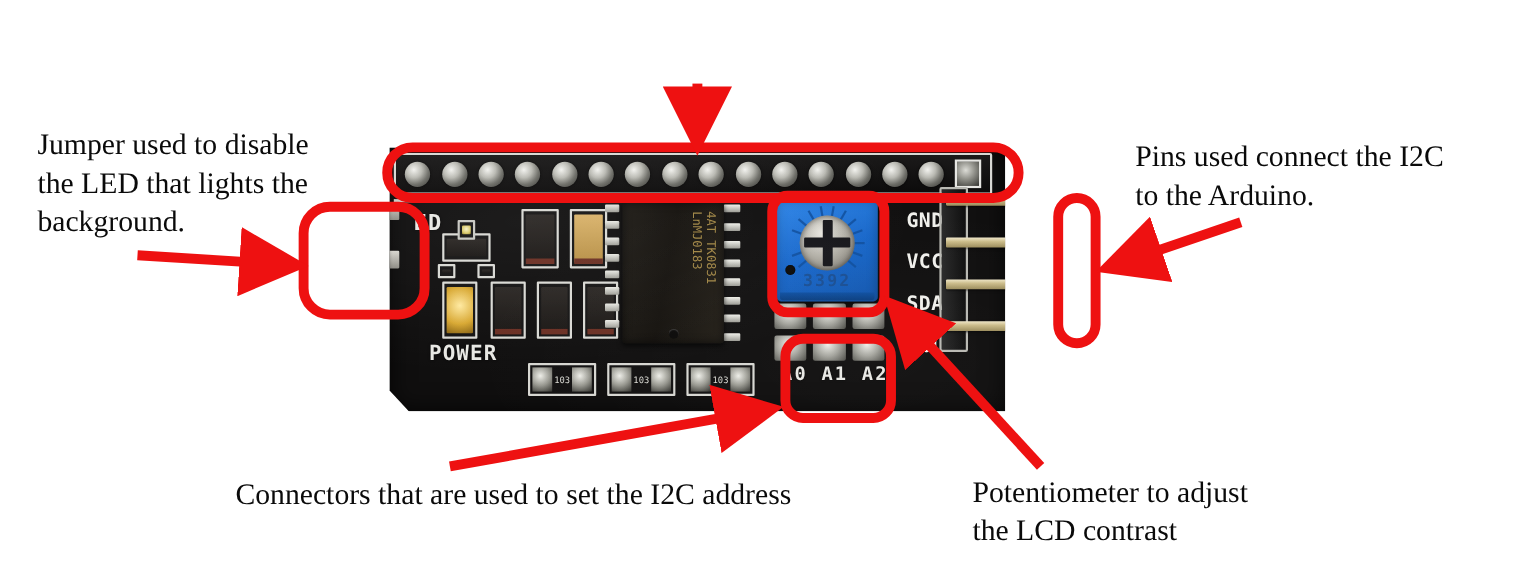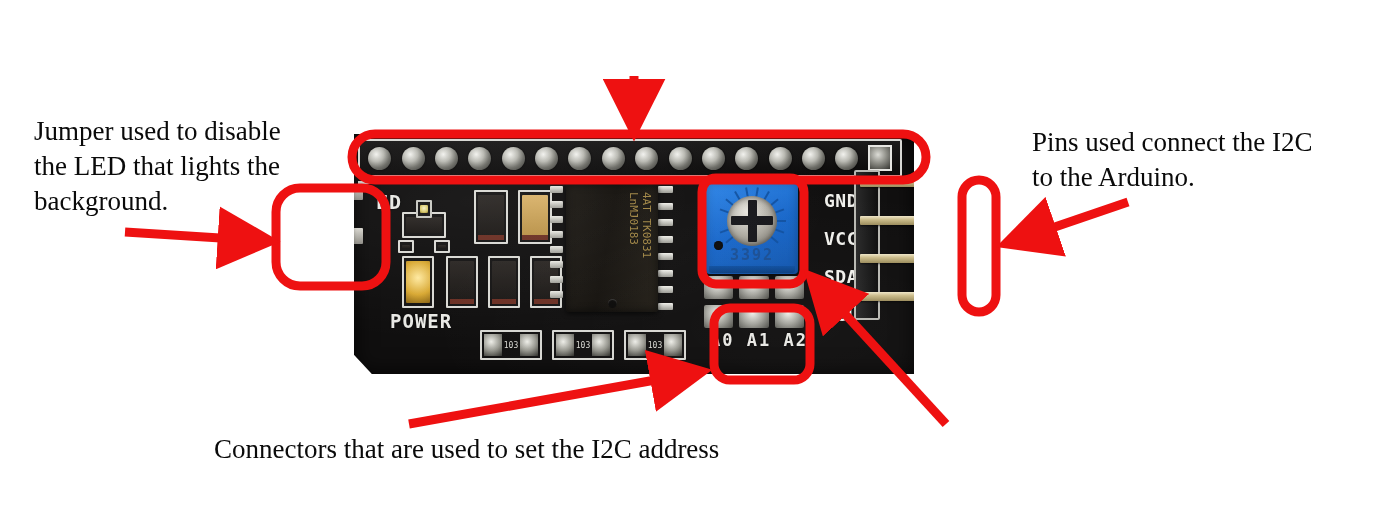--- a/index.html
+++ b/index.html
@@ -374,14 +374,16 @@
 
     <line x1="946" y1="424" x2="812" y2="278" stroke="#ee1111" stroke-width="9" marker-end="url(#ah)"></line>
   </svg>
 
   <div class="anno" id="anno-left">Jumper used to disable
 the LED that lights the
 background.</div>
   <div class="anno" id="anno-right">Pins used connect the I2C
 to the Arduino.</div>
   <div class="anno" id="anno-bottom-left">Connectors that are used to set the I2C address</div>
+  <div class="anno" id="anno-bottom-right">Potentiometer to adjust
+the LCD contrast</div>
 
 </div>
 
 </body></html>

